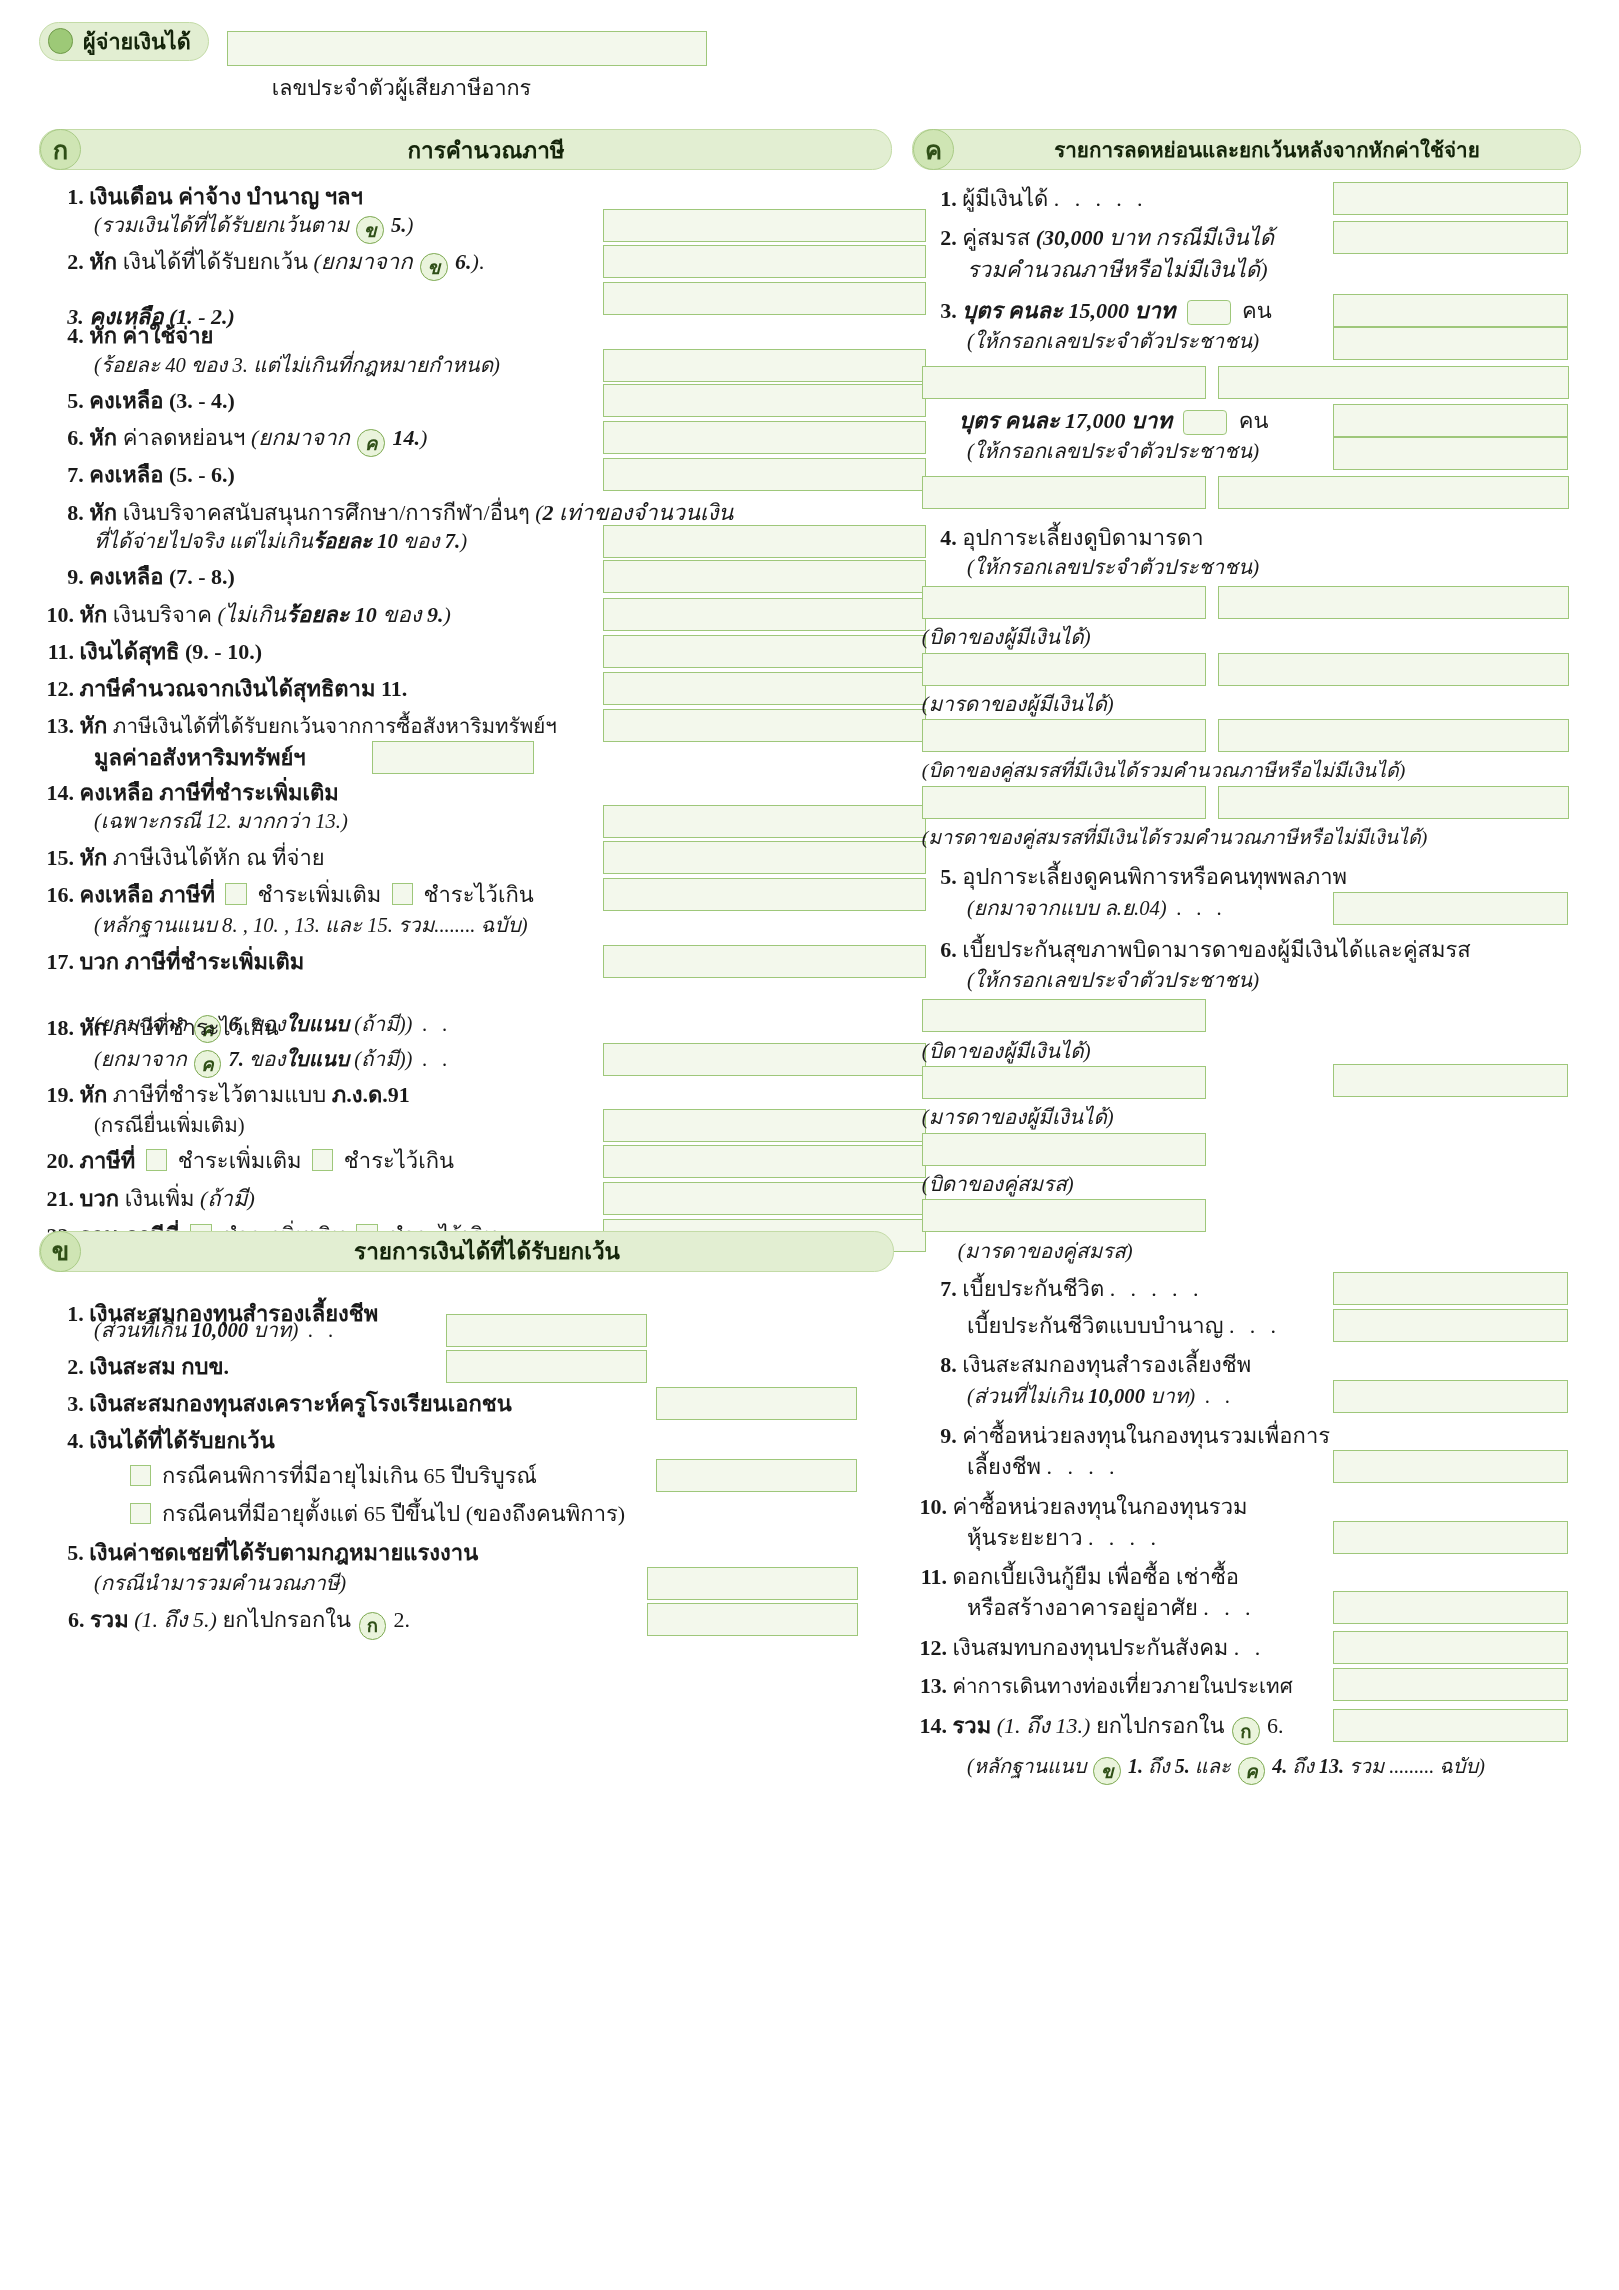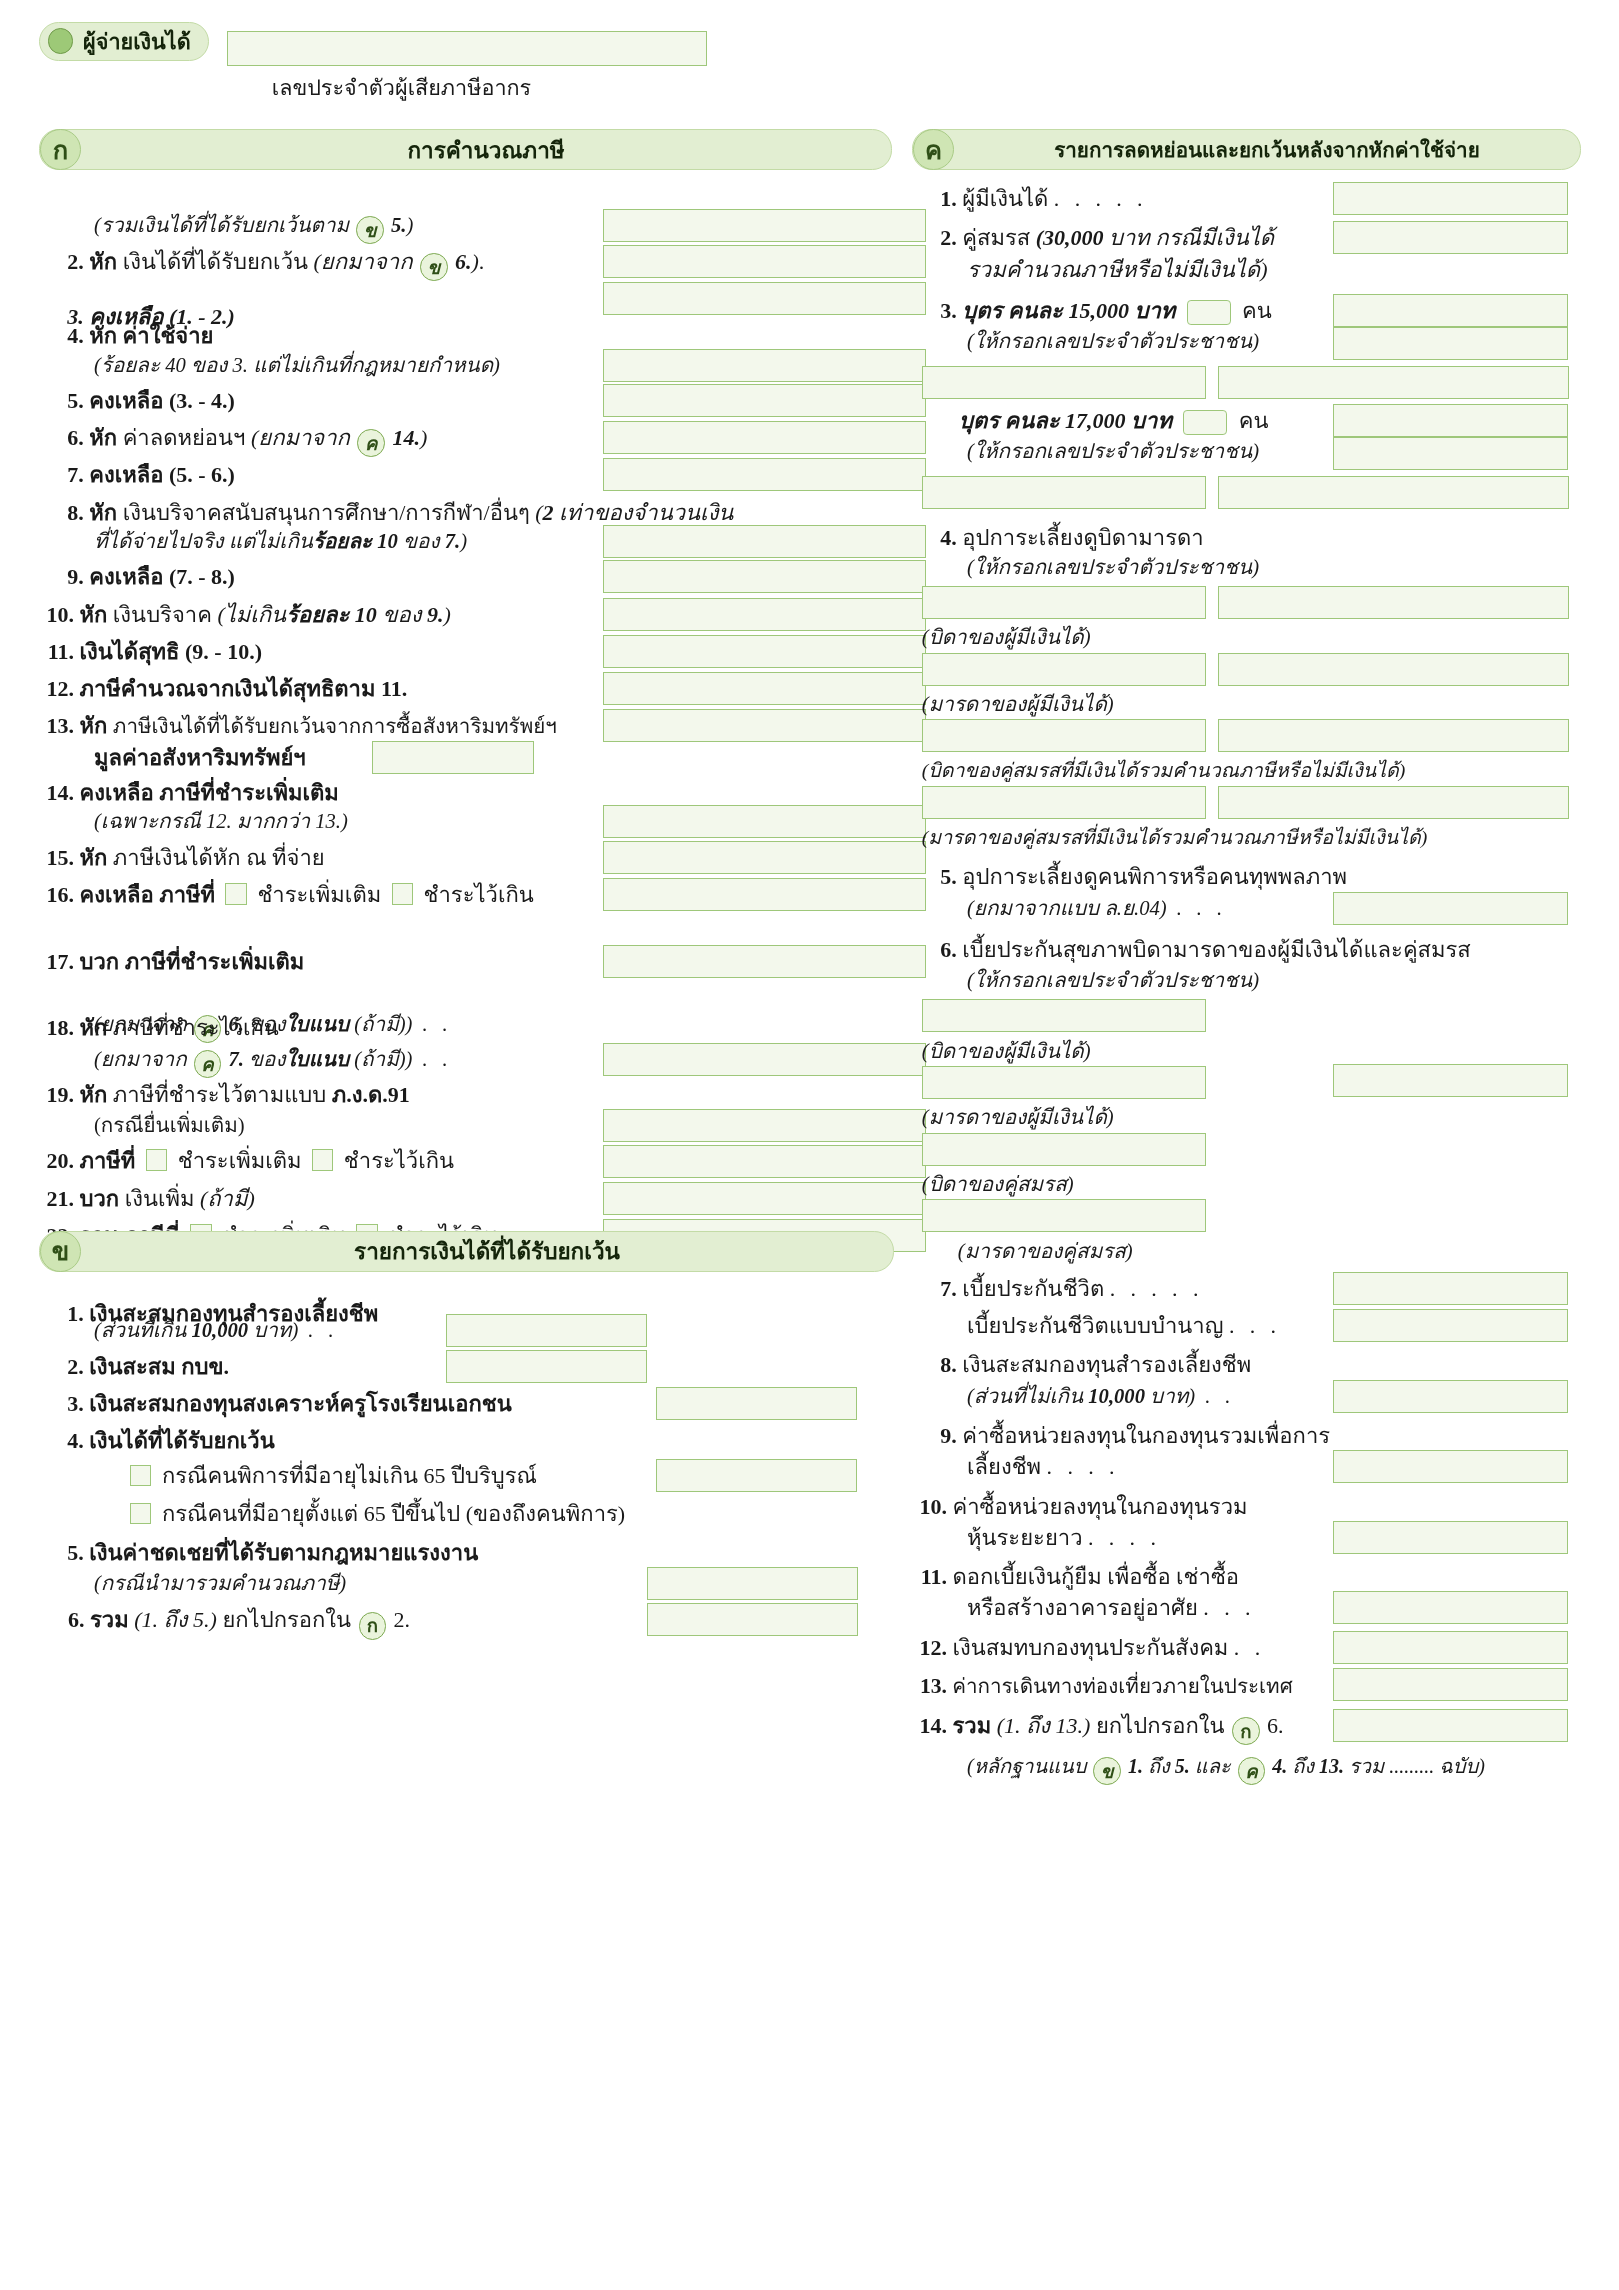--- a/index.html
+++ b/index.html
@@ -91,20 +91,24 @@
 
   <div class="colL">
 
     <div class="sec-header">
       <div class="sec-badge">ก</div>
       <div class="sec-title">การคำนวณภาษี</div>
     </div>
 
     <div style="position:relative;height:980px;margin-top:11.8px;">
 
+      <div class="ln" style="position:absolute;left:9.8px;top:0;width:549px;">
+        <span class="num bd">1.</span>
+        <span class="bd">เงินเดือน ค่าจ้าง บำนาญ ฯลฯ</span>
+      </div>
       <div class="ln it sub" style="position:absolute;left:55px;top:29px;width:549px;">
         <span>(รวมเงินได้ที่ได้รับยกเว้นตาม <span class="circ">ข</span> <span class="bd">5.</span>)</span>
       </div>
       <span class="fld abs-fld" style="left:564px;top:27.4px;width:323px;"></span>
 
       <div class="ln" style="position:absolute;left:9.8px;top:65px;width:549px;">
         <span class="num bd">2.</span>
         <span class="bd">หัก</span>
         <span>เงินได้ที่ได้รับยกเว้น <span class="it">(ยกมาจาก <span class="circ">ข</span> <span class="bd">6.</span>)</span>.</span>
       </div>
@@ -208,20 +212,23 @@
 
       <div class="ln" style="position:absolute;left:0;top:698px;width:588px;">
         <span class="num bd">16.</span>
         <span class="bd">คงเหลือ ภาษีที่</span>
         <span class="chk"></span>
         <span>ชำระเพิ่มเติม</span>
         <span class="chk"></span>
         <span>ชำระไว้เกิน</span>
       </div>
       <span class="fld abs-fld" style="left:564px;top:696px;width:323px;"></span>
+      <div class="ln it sub" style="position:absolute;left:55px;top:729px;width:627px;">
+        <span>(หลักฐานแนบ 8. ,  10. ,  13.  และ 15. รวม........ ฉบับ)</span>
+      </div>
 
       <div class="ln" style="position:absolute;left:0;top:765px;width:549px;">
         <span class="num bd">17.</span>
         <span class="bd">บวก ภาษีที่ชำระเพิ่มเติม</span>
       </div>
       <div class="ln it sub" style="position:absolute;left:55px;top:796px;width:549px;margin-top:32px;">
         <span>(ยกมาจาก <span class="circ">ค</span> <span class="bd">6.</span> ของ<span class="bd">ใบแนบ</span>  (ถ้ามี))<span class="dots">  .   .</span></span>
       </div>
       <span class="fld abs-fld" style="left:564px;top:763px;width:323px;"></span>
 

